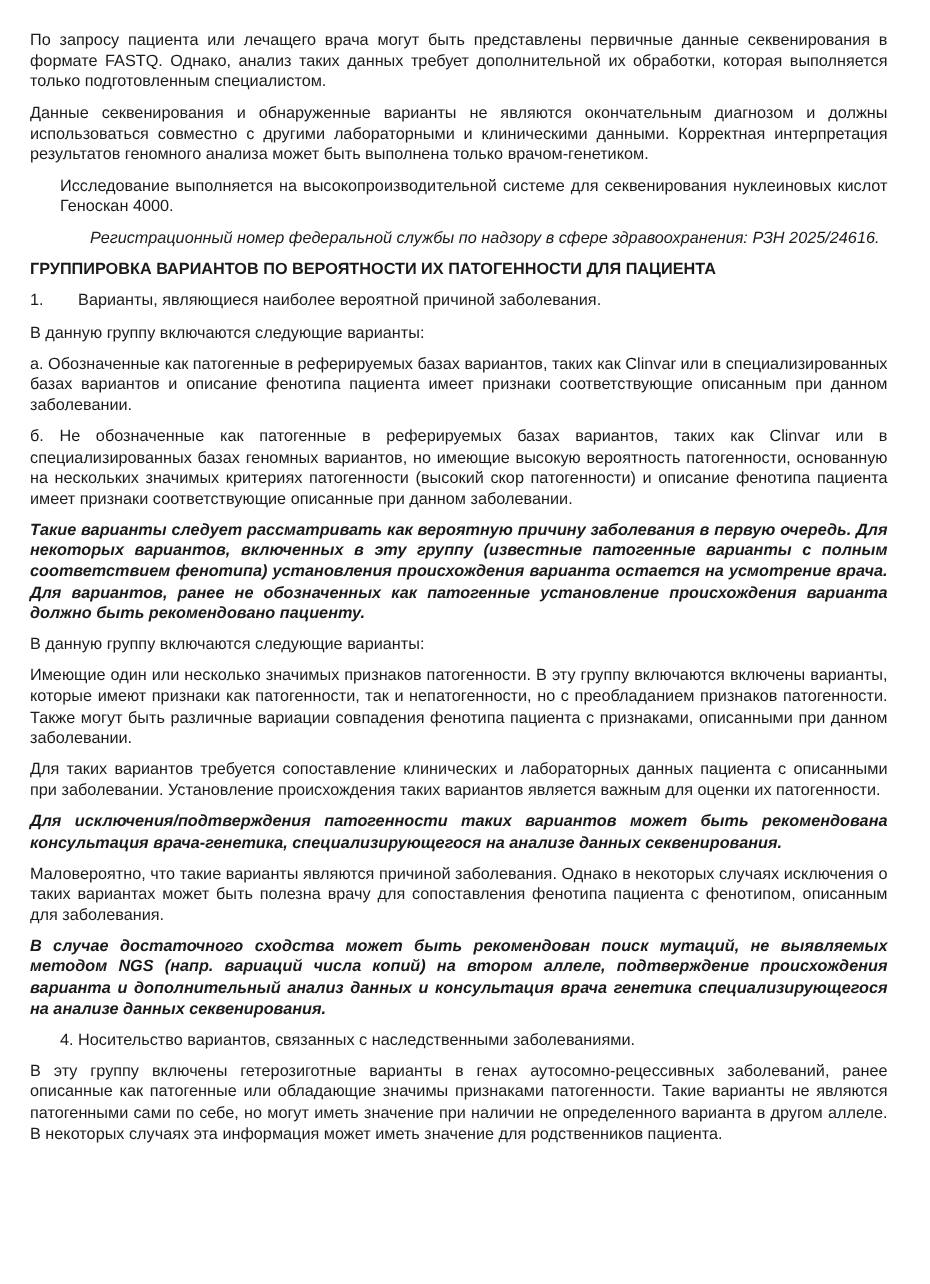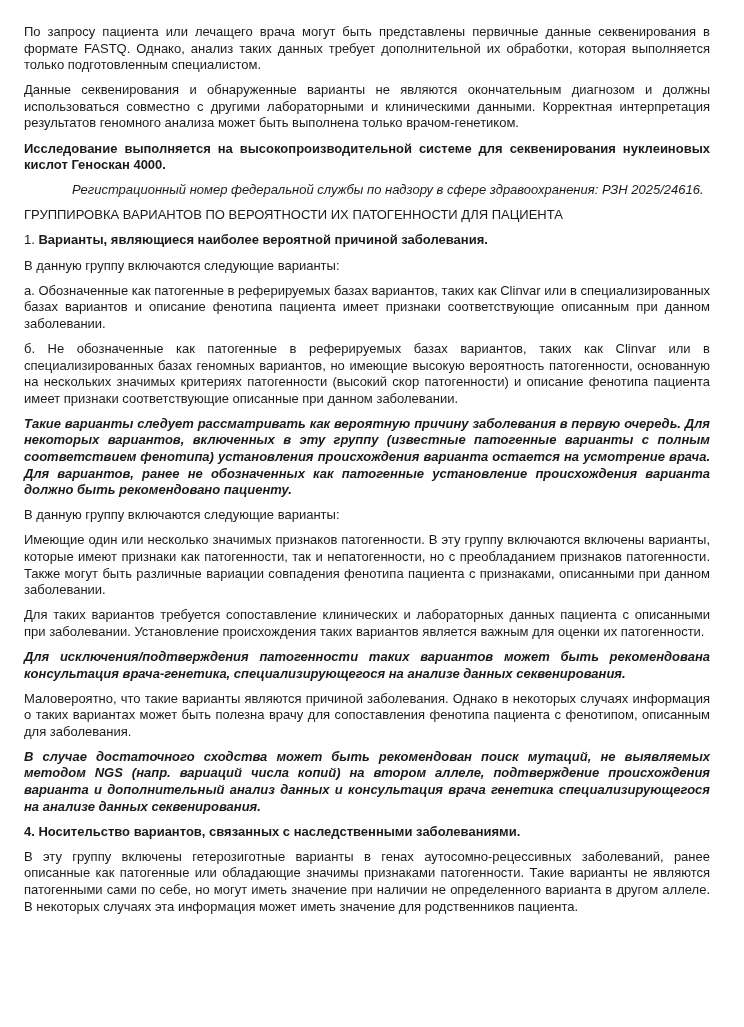--- a/index.html
+++ b/index.html
@@ -3,24 +3,24 @@
 <meta charset="utf-8">
 <style>
   html, body { margin: 0; padding: 0; background: #ffffff; }
   body {
     width: 744px; height: 1027px; overflow: hidden;
     font-family: "Liberation Sans", sans-serif;
     font-size: 13px; line-height: 16.6px; color: #1a1a1a;
   }
   .page { padding: 24px 34px 0 24px; }
   p { margin: 0 0 8.5px 0; text-align: justify; }
-  .b { font-weight: bold; }
+  .b { font-weight: normal; margin-left: 24px; }
   .i { font-style: italic; margin-left: 48px; }
   .bi { font-weight: bold; font-style: italic; }
-  .caps { font-weight: normal; }
+  .caps { font-weight: bold; }
 </style>
 </head>
 <body>
 
 <div class="page">
   <p>По запросу пациента или лечащего врача могут быть представлены первичные данные секвенирования в формате FASTQ. Однако, анализ таких данных требует дополнительной их обработки, которая выполняется только подготовленным специалистом.</p>
   <p>Данные секвенирования и обнаруженные варианты не являются окончательным диагнозом и должны использоваться совместно с другими лабораторными и клиническими данными. Корректная интерпретация результатов геномного анализа может быть выполнена только врачом-генетиком.</p>
   <p class="b">Исследование выполняется на высокопроизводительной системе для секвенирования нуклеиновых кислот Геноскан 4000.</p>
   <p class="i">Регистрационный номер федеральной службы по надзору в сфере здравоохранения: РЗН 2025/24616.</p>
   <p class="caps">ГРУППИРОВКА ВАРИАНТОВ ПО ВЕРОЯТНОСТИ ИХ ПАТОГЕННОСТИ ДЛЯ ПАЦИЕНТА</p>
@@ -29,19 +29,19 @@
   <p>В данную группу включаются следующие варианты:</p>
   <p>а. Обозначенные как патогенные в реферируемых базах вариантов, таких как Clinvar или в специализированных базах вариантов и описание фенотипа пациента имеет признаки соответствующие описанным при данном заболевании.</p>
   <p>б. Не обозначенные как патогенные в реферируемых базах вариантов, таких как Clinvar или в специализированных базах геномных вариантов, но имеющие высокую вероятность патогенности, основанную на нескольких значимых критериях патогенности (высокий скор патогенности) и описание фенотипа пациента имеет признаки соответствующие описанные при данном заболевании.</p>
   <p class="bi">Такие варианты следует рассматривать как вероятную причину заболевания в первую очередь. Для некоторых вариантов, включенных в эту группу (известные патогенные варианты с полным соответствием фенотипа) установления происхождения варианта остается на усмотрение врача. Для вариантов, ранее не обозначенных как патогенные установление происхождения варианта должно быть рекомендовано пациенту.</p>
 
   <p>В данную группу включаются следующие варианты:</p>
   <p>Имеющие один или несколько значимых признаков патогенности. В эту группу включаются включены варианты, которые имеют признаки как патогенности, так и непатогенности, но с преобладанием признаков патогенности. Также могут быть различные вариации совпадения фенотипа пациента с признаками, описанными при данном заболевании.</p>
   <p>Для таких вариантов требуется сопоставление клинических и лабораторных данных пациента с описанными при заболевании. Установление происхождения таких вариантов является важным для оценки их патогенности.</p>
   <p class="bi">Для исключения/подтверждения патогенности таких вариантов может быть рекомендована консультация врача-генетика, специализирующегося на анализе данных секвенирования.</p>
 
-  <p>Маловероятно, что такие варианты являются причиной заболевания. Однако в некоторых случаях информация о таких вариантах может быть полезна врачу для сопоставления фенотипа пациента с фенотипом, описанным для заболевания.</p>
+  <p>Маловероятно, что такие варианты являются причиной заболевания. Однако в некоторых случаях исключения о таких вариантах может быть полезна врачу для сопоставления фенотипа пациента с фенотипом, описанным для заболевания.</p>
   <p class="bi">В случае достаточного сходства может быть рекомендован поиск мутаций, не выявляемых методом NGS (напр. вариаций числа копий) на втором аллеле, подтверждение происхождения варианта и дополнительный анализ данных и консультация врача генетика специализирующегося на анализе данных секвенирования.</p>
 
   <p class="b">4. Носительство вариантов, связанных с наследственными заболеваниями.</p>
   <p>В эту группу включены гетерозиготные варианты в генах аутосомно-рецессивных заболеваний, ранее описанные как патогенные или обладающие значимы признаками патогенности. Такие варианты не являются патогенными сами по себе, но могут иметь значение при наличии не определенного варианта в другом аллеле. В некоторых случаях эта информация может иметь значение для родственников пациента.</p>
 
 </div>
 
 </body></html>

